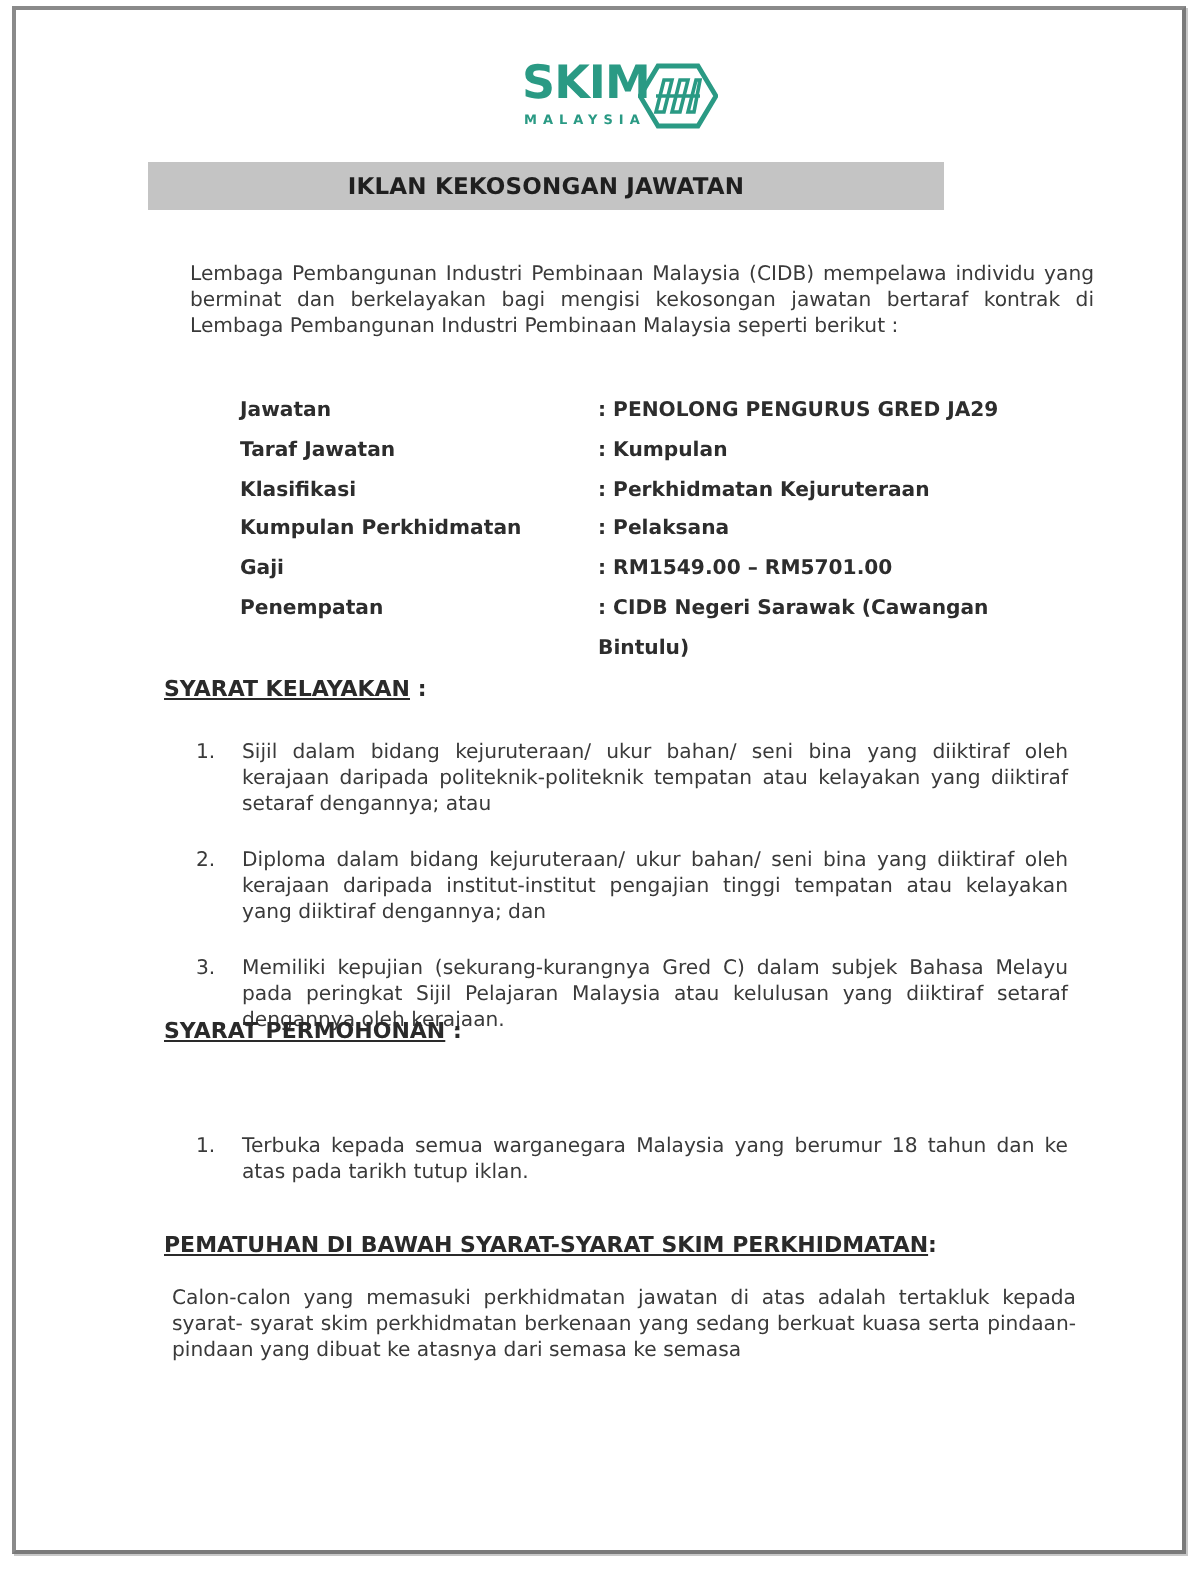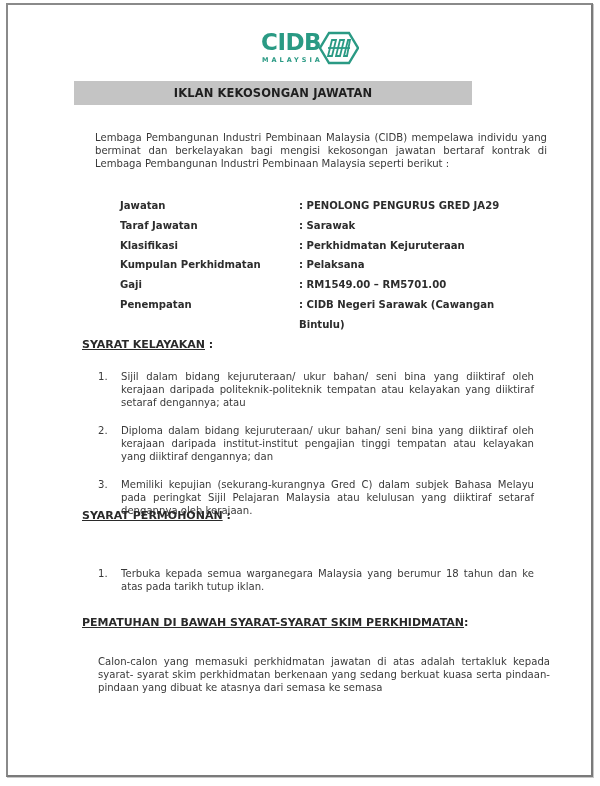--- a/index.html
+++ b/index.html
@@ -152,21 +152,21 @@
       text-align: justify;
       color: #3a3a3a;
     }
   </style>
 </head>
 <body>
 
 <div class="page">
 
   <div class="logo">
-    <span class="logo-text">CIDB</span>
+    <span class="logo-text">SKIM</span>
     <span class="logo-sub">MALAYSIA</span>
     <svg class="logo-mark" viewBox="0 0 40 34">
       <polygon points="10,2 30,2 39,17 30,32 10,32 1,17" fill="none" stroke="#2a9a84" stroke-width="2.4"></polygon>
       <path d="M13,9 L17,9 L13,25 L9,25 Z" fill="none" stroke="#2a9a84" stroke-width="1.8"></path>
       <path d="M21,9 L25,9 L21,25 L17,25 Z" fill="none" stroke="#2a9a84" stroke-width="1.8"></path>
       <path d="M29,9 L31,9 L28,25 L25,25 Z" fill="none" stroke="#2a9a84" stroke-width="1.8"></path>
       <line x1="9" y1="17" x2="31" y2="17" stroke="#2a9a84" stroke-width="1.8"></line>
     </svg>
   </div>
 
@@ -174,21 +174,21 @@
 
   <p class="intro" style="margin:13px;">Lembaga Pembangunan Industri Pembinaan Malaysia (CIDB) mempelawa individu yang berminat dan berkelayakan bagi mengisi kekosongan jawatan bertaraf kontrak di Lembaga Pembangunan Industri Pembinaan Malaysia seperti berikut :</p>
 
   <div class="details">
     <div class="detail-row">
       <span class="detail-label">Jawatan</span>
       <span class="detail-value">: PENOLONG PENGURUS GRED JA29</span>
     </div>
     <div class="detail-row">
       <span class="detail-label">Taraf Jawatan</span>
-      <span class="detail-value">: Sarawak</span>
+      <span class="detail-value">: Kumpulan</span>
     </div>
     <div class="detail-row">
       <span class="detail-label">Klasifikasi</span>
       <span class="detail-value">: Perkhidmatan Kejuruteraan</span>
     </div>
     <div class="detail-row">
       <span class="detail-label">Kumpulan Perkhidmatan</span>
       <span class="detail-value">: Pelaksana</span>
     </div>
     <div class="detail-row">
@@ -225,15 +225,15 @@
   <ul class="list" style="top:562px;">
     <li class="list-item">
       <span class="list-num">1.</span>
       <span class="list-text">Terbuka kepada semua warganegara Malaysia yang berumur 18 tahun dan ke atas pada tarikh tutup iklan.</span>
     </li>
   </ul>
 
   <div class="section-heading" style="top:611px;">
     <span class="u">PEMATUHAN DI BAWAH SYARAT-SYARAT SKIM PERKHIDMATAN</span><span>:</span>
   </div>
-  <p class="closing" style="margin:16px;">Calon-calon yang memasuki perkhidmatan jawatan di atas adalah tertakluk kepada syarat- syarat skim perkhidmatan berkenaan yang sedang berkuat kuasa serta pindaan-pindaan yang dibuat ke atasnya dari semasa ke semasa</p>
+  <p class="closing" style="margin:4px;">Calon-calon yang memasuki perkhidmatan jawatan di atas adalah tertakluk kepada syarat- syarat skim perkhidmatan berkenaan yang sedang berkuat kuasa serta pindaan-pindaan yang dibuat ke atasnya dari semasa ke semasa</p>
 
 </div>
 
 </body></html>

